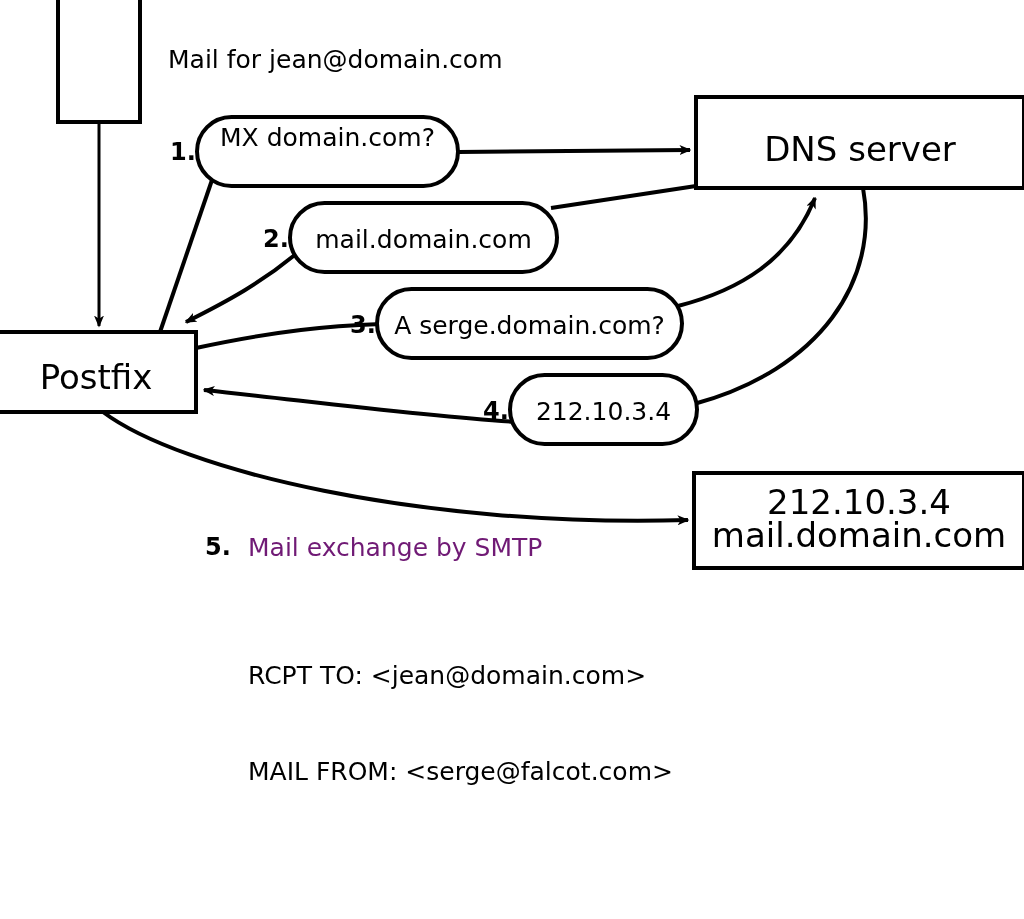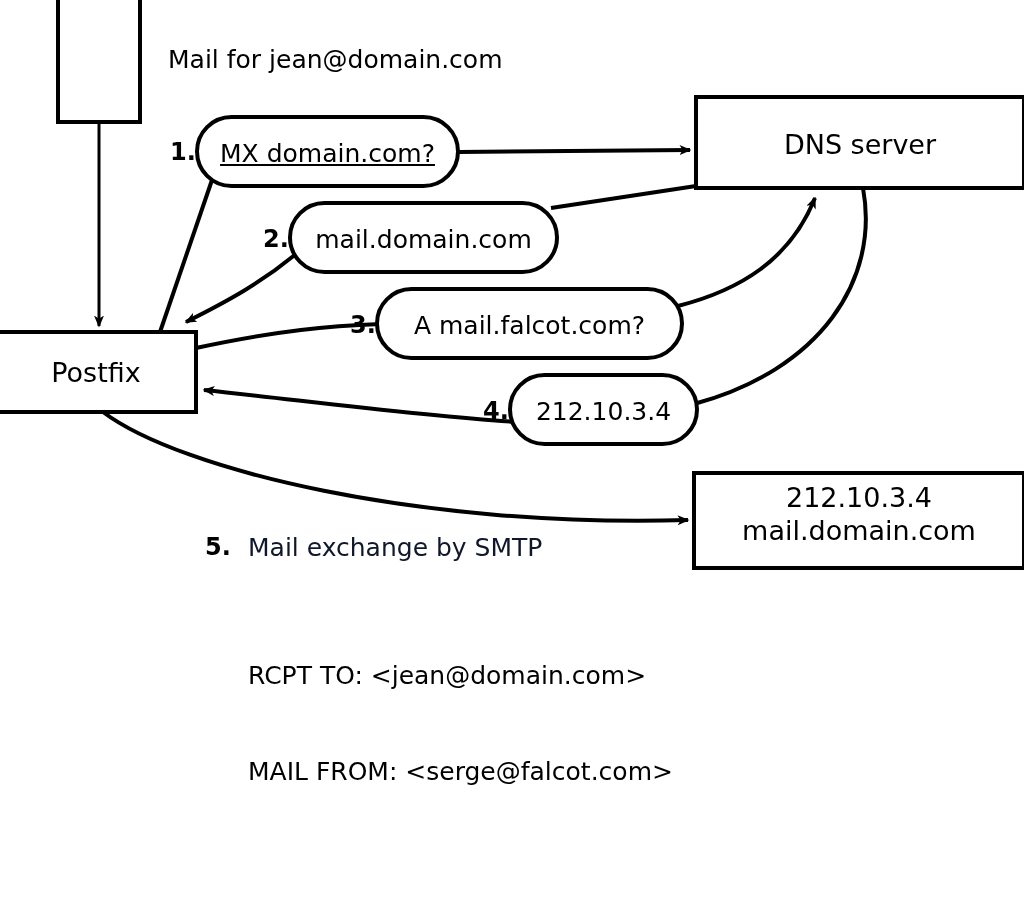--- a/index.html
+++ b/index.html
@@ -32,42 +32,42 @@
     height: 919px;
   }
   .node-label {
     position: absolute;
     text-align: center;
     color: #000000;
     line-height: 1.18;
     white-space: pre;
   }
   .box-label {
-    font-size: 27px;
+    font-size: 34px;
   }
   .bubble-label {
     font-size: 25px;
   }
   .step-num {
     position: absolute;
     font-size: 24px;
     font-weight: bold;
     color: #000000;
     white-space: pre;
   }
   .title-text {
     position: absolute;
     font-size: 25px;
     color: #000000;
     white-space: pre;
   }
   .caption-text {
     position: absolute;
     font-size: 25px;
-    color: #0f172a;
+    color: #701a75;
     white-space: pre;
   }
   .transcript {
     position: absolute;
     font-size: 25px;
     color: #000000;
     line-height: 32px;
     white-space: pre;
   }
   .transcript div {
@@ -129,23 +129,23 @@
     <div class="node-label box-label" style="left:696px; top:129px; width:328px;">DNS server</div>
 
     <div class="node-label box-label" style="left:694px; top:482px; width:330px;">212.10.3.4</div>
     <div class="node-label box-label" style="left:694px; top:515px; width:330px;">mail.domain.com</div>
 
     <div class="step-num" style="left:170px; top:138px;">1.</div>
     <div class="step-num" style="left:263px; top:225px;">2.</div>
     <div class="step-num" style="left:350px; top:311px;">3.</div>
     <div class="step-num" style="left:483px; top:397px;">4.</div>
 
-    <div class="node-label bubble-label" style="left:197px; top:139px; width:261px;text-decoration:underline;">MX domain.com?</div>
+    <div class="node-label bubble-label" style="left:197px; top:123px; width:261px;">MX domain.com?</div>
     <div class="node-label bubble-label" style="left:290px; top:225px; width:267px;">mail.domain.com</div>
-    <div class="node-label bubble-label" style="left:377px; top:311px; width:305px;">A mail.falcot.com?</div>
+    <div class="node-label bubble-label" style="left:377px; top:311px; width:305px;">A serge.domain.com?</div>
     <div class="node-label bubble-label" style="left:510px; top:397px; width:187px;">212.10.3.4</div>
 
     <div class="step-num" style="left:205px; top:533px;">5.</div>
     <div class="caption-text" style="left:248px; top:533px;">Mail exchange by SMTP</div>
 
     <div class="transcript" style="left:248px; top:596px;">
       <div>RCPT TO: &lt;jean@domain.com&gt;</div>
       <div>MAIL FROM: &lt;serge@falcot.com&gt;</div>
       
       

